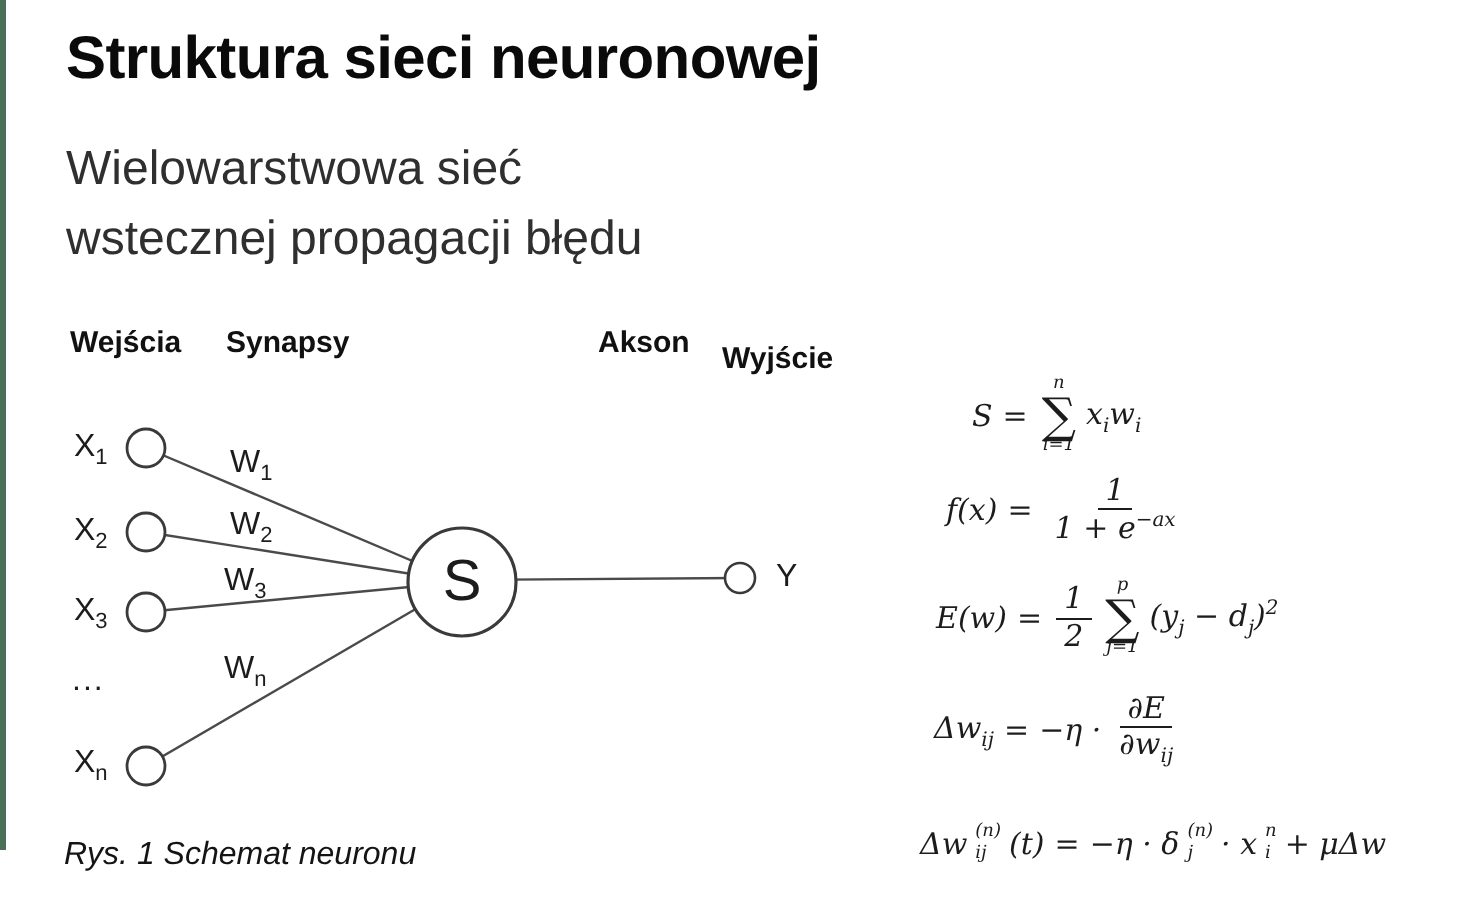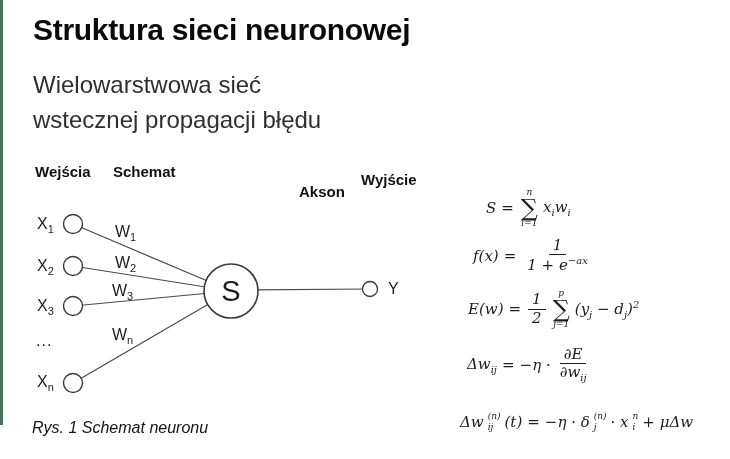--- a/index.html
+++ b/index.html
@@ -15,21 +15,21 @@
   }
   .subtitle {
     position:absolute; left:33px; top:67px;
     font-size:24px; color:#2f2f2f; line-height:35px; font-weight:normal;
   }
 
   .col-header { position:absolute; font-size:15px; font-weight:bold; color:#111; line-height:19px; }
   .hdr-1 { left:35px;  top:162px; }
   .hdr-2 { left:113px; top:162px; }
   .hdr-3 { left:203px; top:162px; width:82px; }
-  .hdr-4 { left:299px; top:162px;margin-top:20px; }
+  .hdr-4 { left:299px; top:162px; }
   .hdr-5 { left:361px; top:170px; }
 
   .diagram-svg { position:absolute; left:0; top:0; width:730px; height:459px; }
 
   .node-label { position:absolute; font-size:16px; color:#1c1c1c; line-height:20px; }
   .node-label sub { font-size:11px; }
   .lbl-x1 { left:37px;  top:214px; }
   .lbl-x2 { left:37px;  top:256px; }
   .lbl-x3 { left:37px;  top:296px; }
   .lbl-dots { left:36px; top:331px; letter-spacing:1px; }
@@ -76,21 +76,21 @@
   <div class="left-bar" style="background: rgb(74, 113, 88);"></div>
 
   <h1 class="title">Struktura sieci neuronowej</h1>
 
   <div class="subtitle">
     <span>Wielowarstwowa sieć</span><br>
     <span>wstecznej propagacji błędu</span>
   </div>
 
   <div class="col-header hdr-1">Wejścia</div>
-  <div class="col-header hdr-2">Schemat</div>
+  <div class="col-header hdr-2">Synapsy</div>
   <div class="col-header hdr-4">Akson</div>
   <div class="col-header hdr-5">Wyjście</div>
 
   <svg class="diagram-svg" viewBox="0 0 730 459" xmlns="http://www.w3.org/2000/svg">
     <g stroke="#4a4a4a" stroke-width="1.2">
       <line x1="73" y1="224" x2="231" y2="291"></line>
       <line x1="73" y1="266" x2="231" y2="291"></line>
       <line x1="73" y1="306" x2="231" y2="291"></line>
       <line x1="73" y1="383" x2="231" y2="291"></line>
       <line x1="231" y1="290" x2="369" y2="289"></line>

